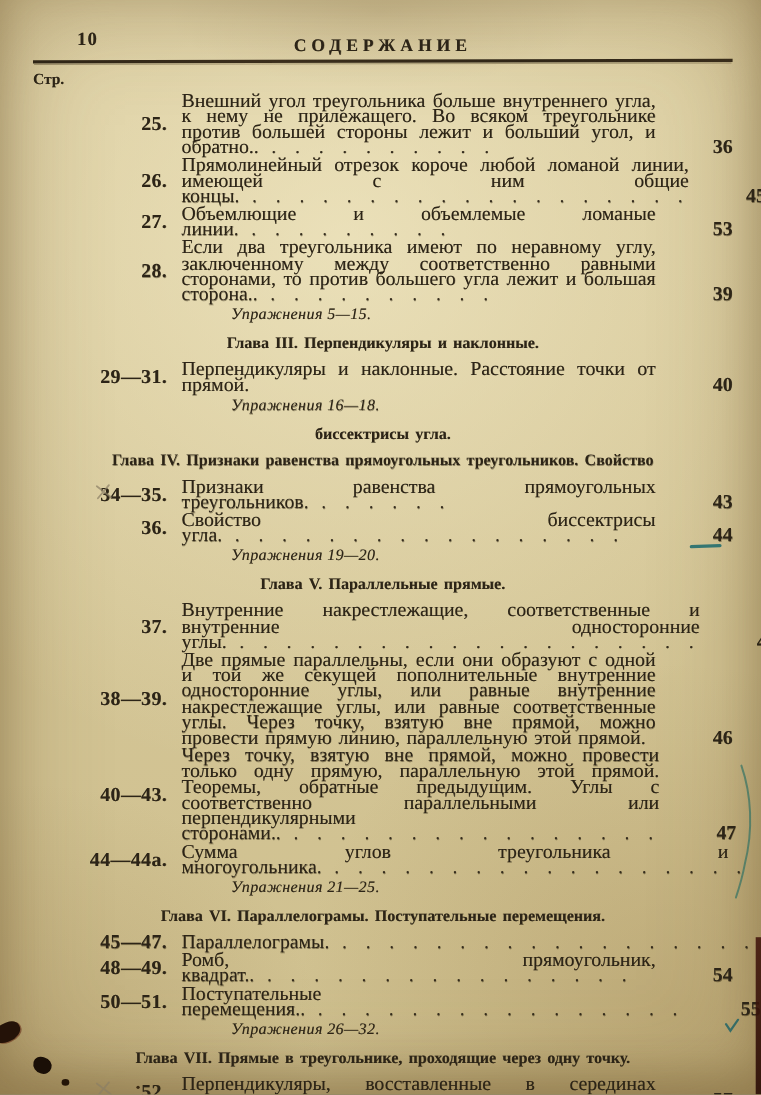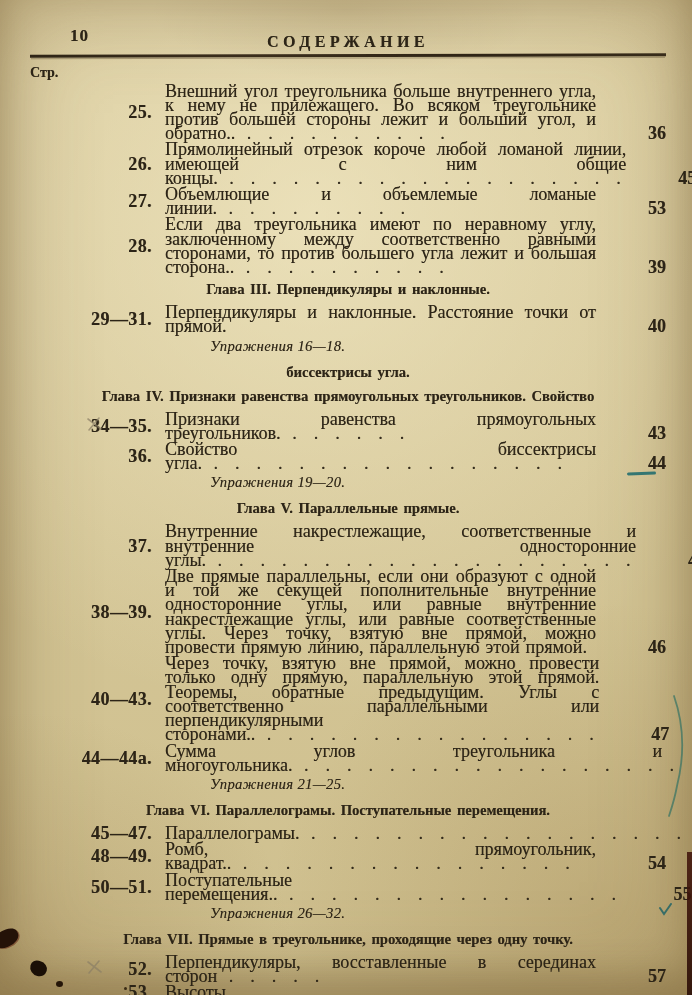--- a/index.html
+++ b/index.html
@@ -88,20 +88,21 @@
           <div class="entry">
             <div class="num ink">27.</div>
             <div class="txt ink">Объемлющие и объемлемые ломаные линии.<span class="dots"> . . . . . . . . .</span></div>
             <div class="pg ink">53</div>
           </div>
           <div class="entry">
             <div class="num ink">28.</div>
             <div class="txt ink">Если два треугольника имеют по неравному углу, заключенному между соответственно равными сторонами, то против большего угла лежит и большая сторона..<span class="dots"> . . . . . . . . . .</span></div>
             <div class="pg ink">39</div>
           </div>
+          <div class="exercises ink">Упражнения 5—15.</div>
         </div>
         <div class="toc-sec">
           <div class="chapter ink">Глава III. Перпендикуляры и наклонные.</div>
           <div class="entry">
             <div class="num ink">29—31.</div>
             <div class="txt ink">Перпендикуляры и наклонные. Расстояние точки от прямой.</div>
             <div class="pg ink">40</div>
           </div>
           <div class="exercises ink">Упражнения 16—18.</div>
         </div>

